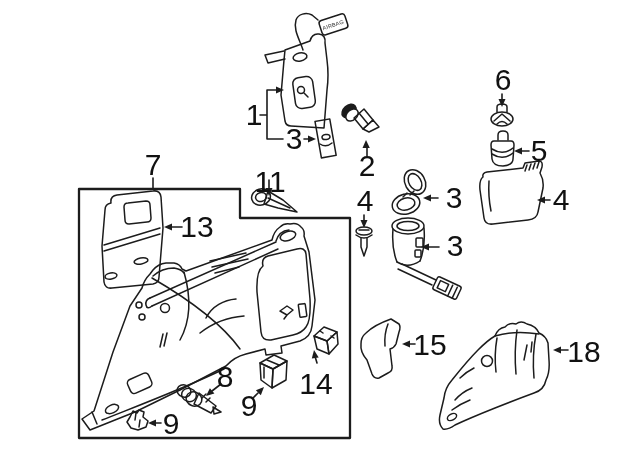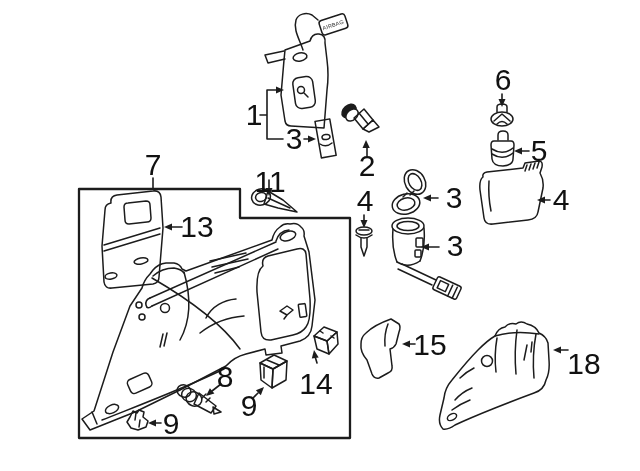--- a/index.html
+++ b/index.html
@@ -275,14 +275,14 @@
   <div class="callout" style="left:225px;top:377px">8</div>
   <div class="callout" style="left:171px;top:424px">9</div>
   <div class="callout" style="left:249px;top:406px">9</div>
   <div class="callout" style="left:270px;top:182px">11</div>
   <div class="callout" style="left:365px;top:201px">4</div>
   <div class="callout" style="left:197px;top:227px">13</div>
   <div class="callout" style="left:316px;top:384px">14</div>
   <div class="callout" style="left:430px;top:345px">15</div>
   <div class="callout" style="left:455px;top:246px">3</div>
   <div class="callout" style="left:454px;top:198px">3</div>
-  <div class="callout" style="left:584px;top:364px">18</div>
+  <div class="callout" style="left:584px;top:352px">18</div>
 </div>
 
 </body></html>

